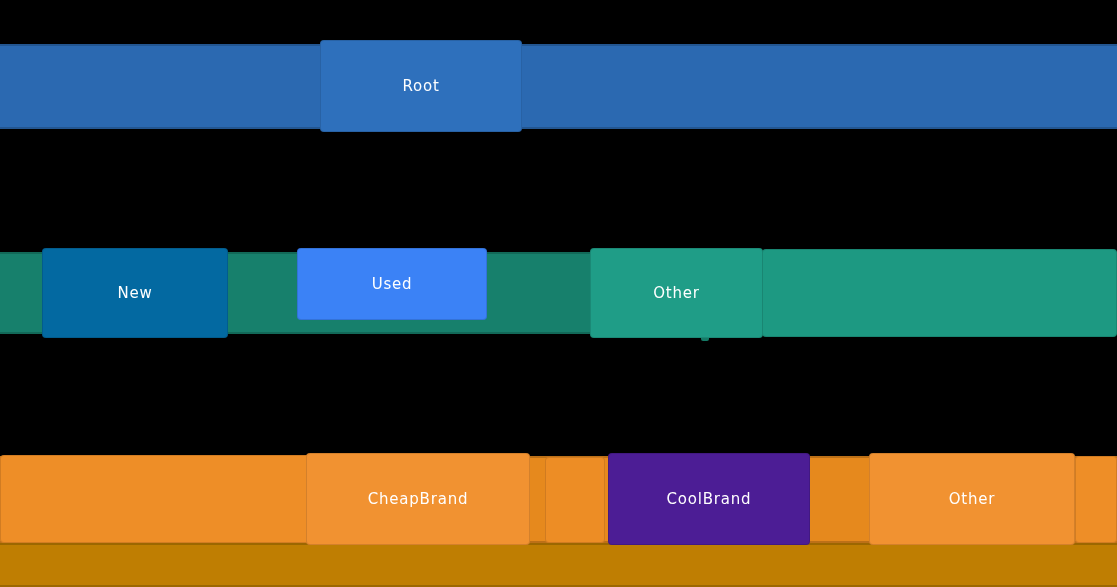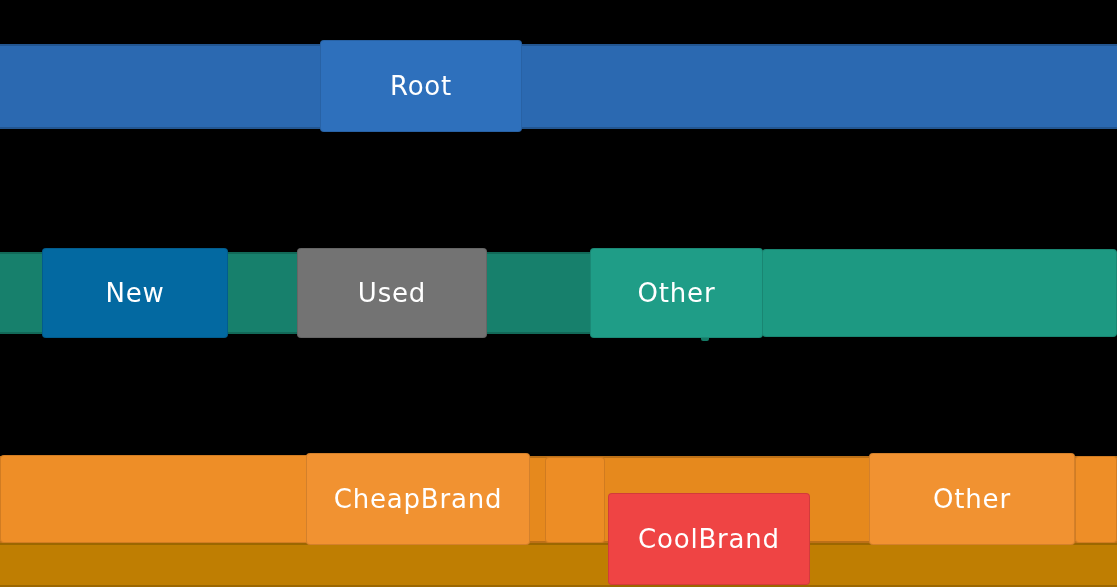--- a/index.html
+++ b/index.html
@@ -33,55 +33,55 @@
     align-items: center;
     justify-content: center;
   }
   .artifact {
     z-index: 0;
     border-radius: 2px;
     box-shadow: none;
   }
   .tile-label {
     color: #ffffff;
-    font-size: 26px;
+    font-size: 15px;
     font-weight: 400;
     letter-spacing: 0.8px;
     white-space: nowrap;
     user-select: none;
   }
 </style>
 </head>
 <body>
 
 <div id="chart">
     <div class="seg base" style="left: 0px; top: 44px; width: 1117px; height: 85px; background: rgb(43, 105, 177);"></div>
     <div class="seg tile" style="left: 320px; top: 40px; width: 202px; height: 92px; background: rgb(46, 112, 188);">
       <span class="tile-label">Root</span>
     </div>
     <div class="seg base" style="left: 0px; top: 252px; width: 1117px; height: 82px; background: rgb(23, 128, 108);"></div>
     <div class="seg tile" style="left: 42px; top: 248px; width: 186px; height: 90px; background: #0369a1;">
       <span class="tile-label">New</span>
     </div>
-    <div class="seg tile" style="left: 297px; top: 248px; width: 190px; height: 90px; background: #737373;">
+    <div class="seg tile" style="left: 297px; top: 248px; width: 190px; height: 72px; background: #3b82f6;">
       <span class="tile-label">Used</span>
     </div>
     <div class="seg tile" style="left: 590px; top: 248px; width: 173px; height: 90px; background: rgb(31, 157, 135);">
       <span class="tile-label">Other</span>
     </div>
     <div class="seg tile" style="left: 762px; top: 249px; width: 355px; height: 88px; background: rgb(29, 153, 130);"></div>
     <div class="seg tile artifact" style="left: 701px; top: 334px; width: 8px; height: 7px; background: rgb(21, 122, 102);"></div>
     <div class="seg base" style="left: 0px; top: 543px; width: 1117px; height: 44px; background: rgb(191, 126, 2);"></div>
     <div class="seg tile artifact" style="left: 1072px; top: 540px; width: 45px; height: 47px; background: rgb(200, 135, 14);"></div>
     <div class="seg base" style="left: 0px; top: 456px; width: 1117px; height: 87px; background: rgb(230, 137, 29);"></div>
     <div class="seg tile" style="left: 0px; top: 455px; width: 318px; height: 88px; background: rgb(238, 142, 39);"></div>
     <div class="seg tile" style="left: 306px; top: 453px; width: 224px; height: 92px; background: rgb(241, 146, 49);">
       <span class="tile-label">CheapBrand</span>
     </div>
     <div class="seg tile" style="left: 545px; top: 457px; width: 60px; height: 86px; background: rgb(237, 141, 37);"></div>
-    <div class="seg tile" style="left: 608px; top: 453px; width: 202px; height: 92px; background: #ef4444; margin-top: 40px;">
+    <div class="seg tile" style="left: 608px; top: 453px; width: 202px; height: 92px; background: #4c1d95;">
       <span class="tile-label">CoolBrand</span>
     </div>
     <div class="seg tile" style="left: 869px; top: 453px; width: 206px; height: 92px; background: rgb(241, 146, 49);">
       <span class="tile-label">Other</span>
     </div>
     <div class="seg tile" style="left: 1075px; top: 456px; width: 42px; height: 87px; background: rgb(238, 142, 39);"></div>
   </div>
 
 </body></html>

